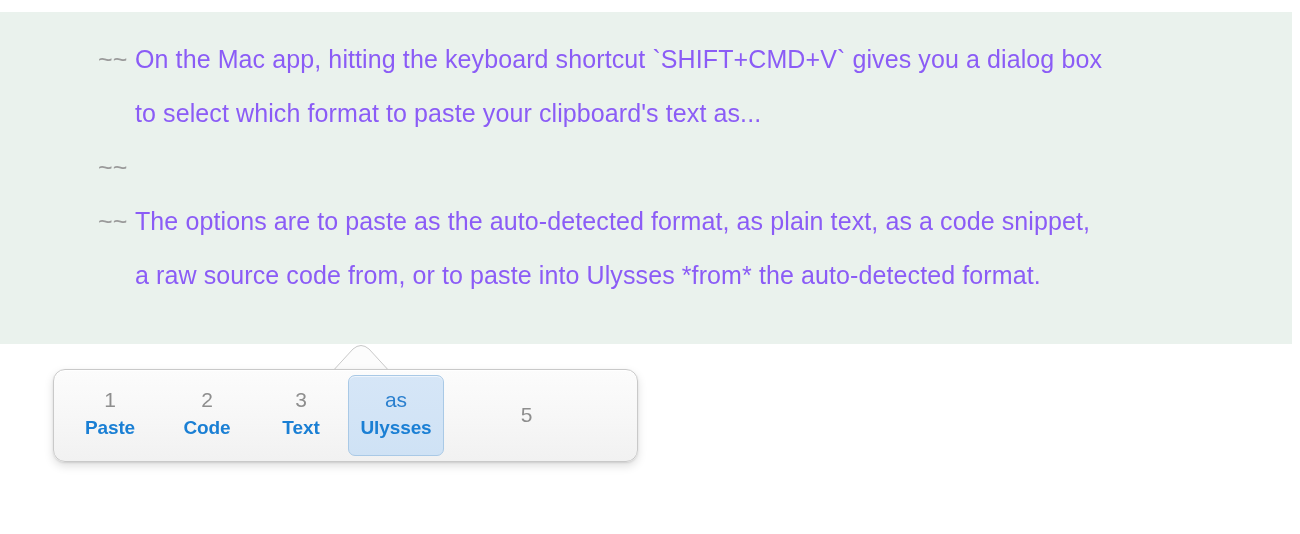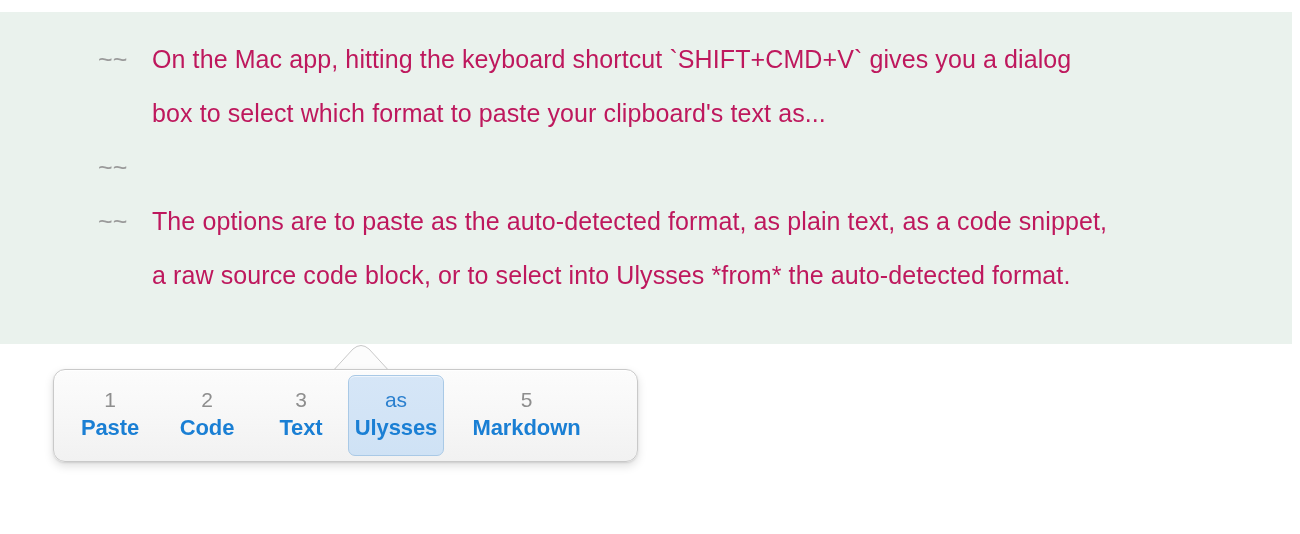--- a/index.html
+++ b/index.html
@@ -45,22 +45,21 @@
   .tilde {
     flex: 0 0 auto;
     width: 37px;
     color: #9b9b9b;
     font-size: 25px;
     line-height: 54px;
   }
 
   .para-text {
     flex: 1 1 auto;
-    color: #be185d;
-    margin-left: 17px;
+    color: #8b5cf6;
   }
 
   #para-1 { top: 20px;  width: 1010px; }
   #para-2 { top: 128px; width: 600px; }
   #para-3 { top: 182px; width: 1010px; }
 
   
   #format-popup-wrap {
     position: absolute;
     left: 53px;
@@ -111,21 +110,21 @@
 
   .popup-item .key {
     color: #8e8e8e;
     font-size: 21px;
     line-height: 26px;
     font-weight: 400;
   }
 
   .popup-item .label {
     color: #1a7fd4;
-    font-size: 22px;
+    font-size: 19px;
     line-height: 30px;
     font-weight: bold;
     letter-spacing: -0.1px;
   }
 
   .popup-item.selected {
     background: linear-gradient(180deg, #d6e6f7 0%, #cfe2f5 100%);
     border: 1px solid #a9c9e6;
     box-shadow: inset 0 1px 0 rgba(255,255,255,0.6);
   }
@@ -153,21 +152,21 @@
   <div class="note-block" id="para-2">
     <div class="note-line">
       <span class="tilde">~~</span>
       <span class="para-text"></span>
     </div>
   </div>
 
   <div class="note-block" id="para-3">
     <div class="note-line">
       <span class="tilde">~~</span>
-      <span class="para-text">The options are to paste as the auto-detected format, as plain text, as a code snippet, a raw source code block, or to select into Ulysses *from* the auto-detected format.</span>
+      <span class="para-text">The options are to paste as the auto-detected format, as plain text, as a code snippet, a raw source code from, or to paste into Ulysses *from* the auto-detected format.</span>
     </div>
   </div>
 
 </div>
 
 <div id="format-popup-wrap">
 
   <div id="popup-tail">
     <svg width="60" height="32" viewBox="0 0 60 32" xmlns="http://www.w3.org/2000/svg">
       <path d="M0 30 L22 6 Q30 -1 38 6 L60 30 Z" fill="#fcfcfc" stroke="#c9c9c9" stroke-width="1"></path>
@@ -192,17 +191,16 @@
       <span class="label">Text</span>
     </div>
 
     <div class="popup-item selected" id="popup-item-3">
       <span class="key">as</span>
       <span class="label">Ulysses</span>
     </div>
 
     <div class="popup-item" id="popup-item-4">
       <span class="key">5</span>
-      <span class="label">Markdown</span>
     </div>
 
   </div>
 </div>
 
 </body></html>

